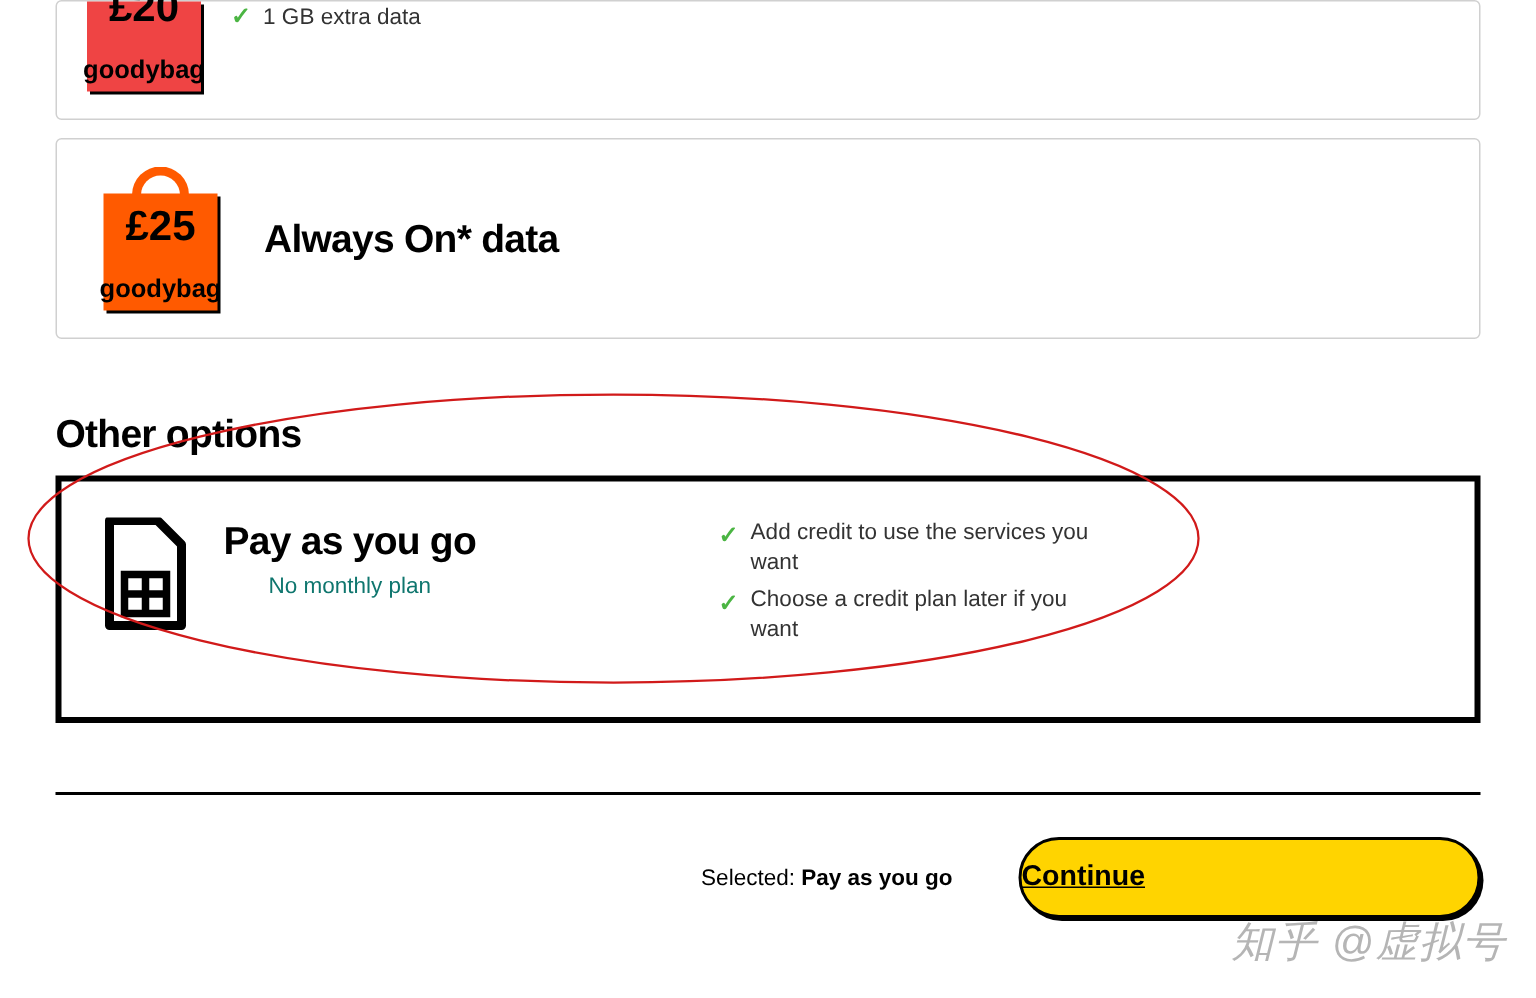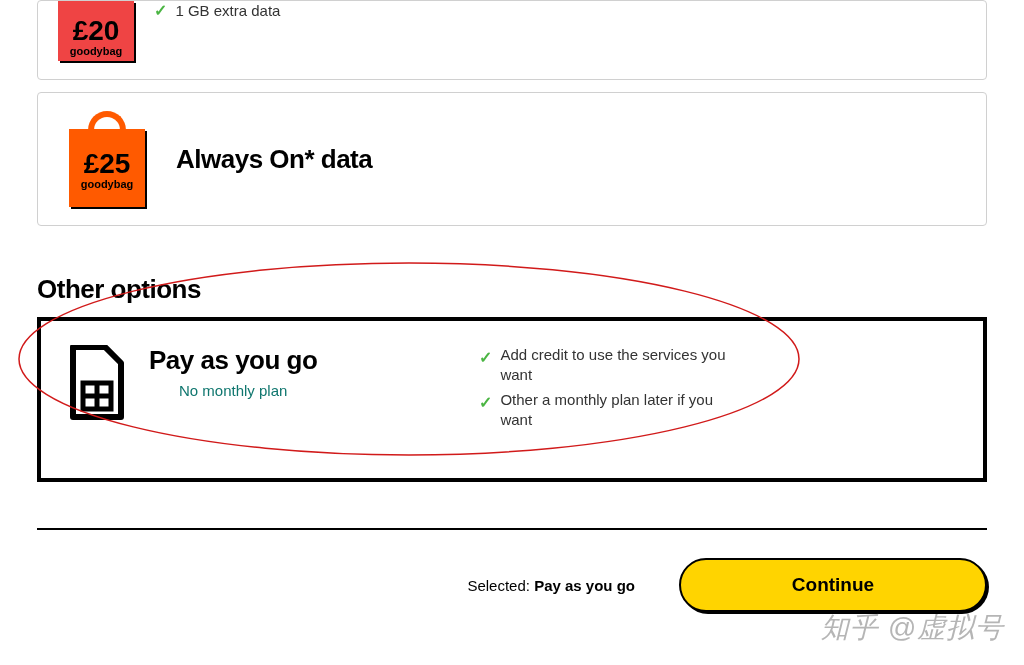--- a/index.html
+++ b/index.html
@@ -72,24 +72,24 @@
       line-height: 1;
     }
     .goodybag-price-orange {
       font-weight: 900;
       font-size: 28px;
       color: #000;
       line-height: 1;
       margin-top: 4px;
     }
     .goodybag-label {
-      font-size: 11px;
+      font-size: 17px;
       font-weight: 700;
       color: #000;
-      margin-top: 0;
+      margin-top: 18px;
     }
     .plan-content { flex: 1; padding-top: 0; }
     .plan-title {
       font-weight: 900;
       font-size: 26px;
       color: #000;
       letter-spacing: -0.5px;
     }
     .feature-line { display: flex; align-items: center; gap: 8px; font-size: 15px; color: #333; }
     .check { color: #4bb543; font-weight: 900; font-size: 16px; }
@@ -129,25 +129,26 @@
       padding-right: 0;
     }
     .selected-text { font-size: 15px; }
     .selected-text .bold { font-weight: 700; }
     .continue-btn {
       background: #ffd400;
       border: 2px solid #000;
       border-radius: 999px;
       padding: 14px 0;
       width: 308px;
-      text-align: center;
+      text-align: left;
       font-weight: 900;
       font-size: 19px;
       cursor: pointer;
       box-shadow: 2px 2px 0 #000;
+      text-decoration: underline;
     }
     .ellipse-overlay {
       position: absolute;
       pointer-events: none;
     }
     .watermark {
       position: absolute;
       right: 20px;
       bottom: 18px;
       color: rgba(120,120,120,0.55);
@@ -204,21 +205,21 @@
         <div class="option-sub">No monthly plan</div>
       </div>
     </div>
     <div class="option-features">
       <div class="feature-line">
         <span class="check">✓</span>
         <span>Add credit to use the services you want</span>
       </div>
       <div class="feature-line">
         <span class="check">✓</span>
-        <span>Other a monthly plan later if you want</span>
+        <span>Choose a credit plan later if you want</span>
       </div>
     </div>
   </div>
 
   <hr class="divider">
 
   <div class="footer-row">
     <div class="selected-text">
       <span>Selected:</span>
       <span class="bold">Pay as you go</span>

